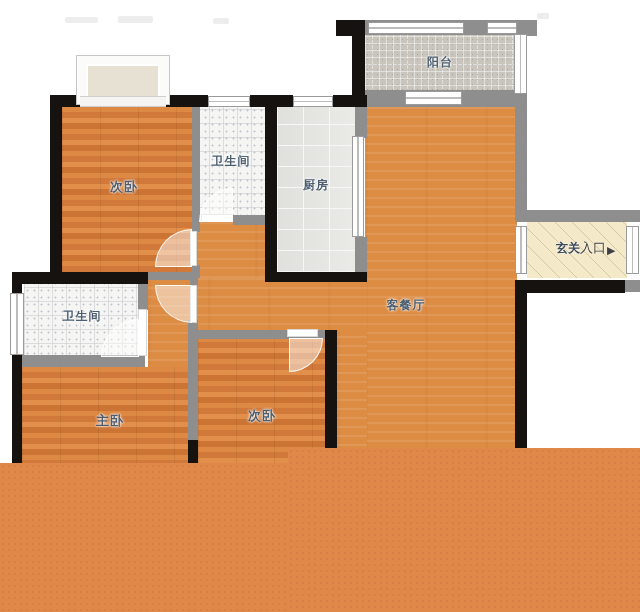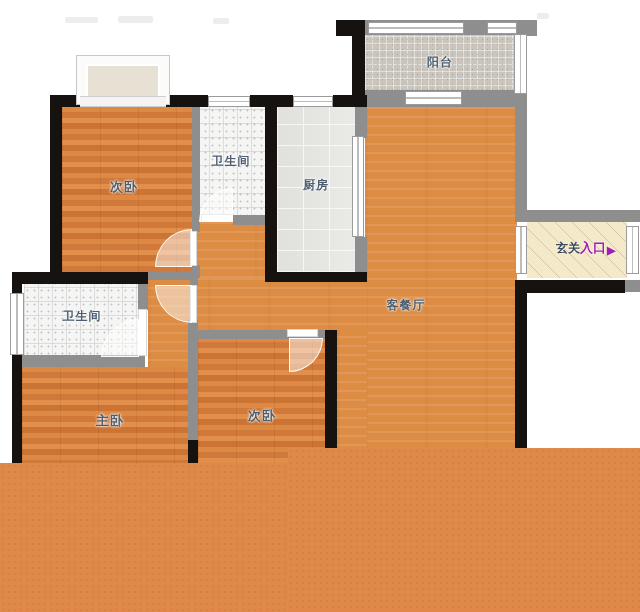--- a/index.html
+++ b/index.html
@@ -62,21 +62,21 @@
   .win-v{background:#ffffff;border:1px solid #9b9b9b;box-sizing:border-box;
     background-image:linear-gradient(90deg, rgba(255,255,255,0) 42%, #bcbcbc 42%, #bcbcbc 58%, rgba(255,255,255,0) 58%);}
   .jamb{background:#ffffff;border:1px solid #d8d8d8;box-sizing:border-box;}
   .arc{background:rgba(255,255,255,0.48);border:1px solid rgba(255,255,255,0.95);box-sizing:border-box;}
   
   .lbl{
     color:#4c5e70;font-size:13px;font-weight:bold;letter-spacing:1px;white-space:nowrap;
     text-shadow:0 0 3px #ffffff, 0 0 2px #ffffff;transform:translate(-50%,-50%);
   }
   .lbl-entry{color:#3c4a5e;font-size:12px;font-weight:bold;text-shadow:0 0 2px #fff;}
-  .lbl-entrance{color:#a21caf;font-size:13px;font-weight:bold;text-shadow:0 0 2px #fff;}
+  .lbl-entrance{color:#404040;font-size:13px;font-weight:normal;text-shadow:0 0 2px #fff;}
   .smudge{background:#ededed;border-radius:2px;}
   .bay-outer{background:#fbfbfa;border:1px solid #c7c7c7;box-sizing:border-box;}
   .bay-inner{background:#e7e1d3;border:2px solid #ffffff;box-sizing:border-box;}
   .sill{background:#f5f4f2;border-top:1px solid #cfcfcf;border-bottom:1px solid #cfcfcf;box-sizing:border-box;}
 </style>
 </head>
 <body>
 
 <div id="stage">
 

